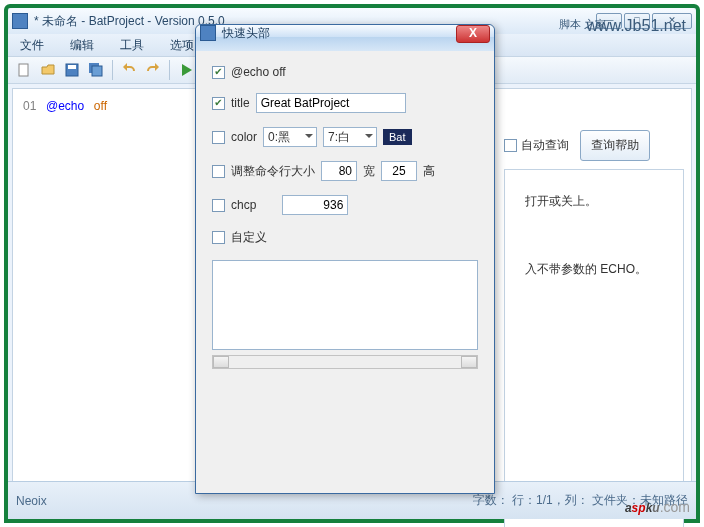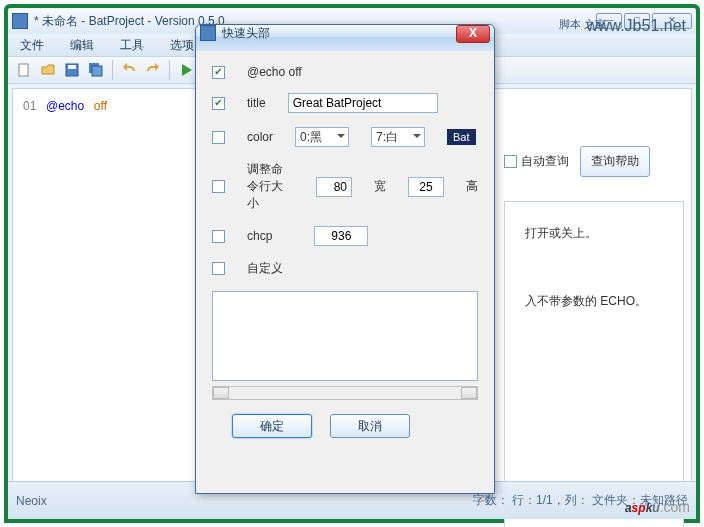--- a/index.html
+++ b/index.html
@@ -16,35 +16,35 @@
 .toolbar{height:28px;background:linear-gradient(#f5f9fd,#e1ebf6);display:flex;align-items:center;padding:0 6px;gap:4px;border-top:1px solid #c5d5e5;border-bottom:1px solid #c5d5e5}
 .tbtn{width:20px;height:20px;display:flex;align-items:center;justify-content:center}
 .tbtn svg{width:16px;height:16px}
 .tsep{width:1px;height:20px;background:#b5c8db;margin:0 2px}
 .content{position:absolute;left:4px;top:80px;right:4px;bottom:26px;background:#fff;border:1px solid #c3d3e3;display:flex}
 .editor{flex:1;padding:6px 10px;font-family:Consolas,monospace;font-size:16px}
 .editor .ln{color:#808080}
 .editor .at{color:#0000ff}
 .editor .kw{color:#0000ff}
 .editor .off{color:#cc6600}
-.rbtn{display:inline-block;padding:3px 10px;border:1px solid #8aa8c6;background:linear-gradient(#fdfeff,#e3edf7);border-radius:3px;margin:18px 0}
+.rbtn{display:inline-block;padding:3px 10px;border:1px solid #8aa8c6;background:linear-gradient(#fdfeff,#e3edf7);border-radius:3px;margin:2px 0}
 .statusbar{position:absolute;left:0;right:0;bottom:0;height:38px;background:linear-gradient(#e8f0f9,#d5e3f1);border-top:1px solid #b8cde2;display:flex;align-items:center;padding:0 8px;color:#4a6a8a;font-size:11px;justify-content:space-between}
 .watermark{position:absolute;right:14px;bottom:8px;font-size:28px;font-weight:bold;font-style:italic;font-family:Arial}
 .watermark .a{color:#3a3a3a}.watermark .s{color:#c00}.watermark .p{color:#c00}.watermark .k{color:#3a3a3a}.watermark .u{color:#6a6a6a}.watermark .com{font-size:14px;color:#999;font-style:normal;font-weight:normal}
 .url-right{position:absolute;right:10px;top:9px;color:#3a5a7a;font-size:16px}
 .url-label{position:absolute;right:90px;top:9px;color:#3a5a7a;font-size:11px}
 
 
 .dlg{position:absolute;left:195px;top:24px;width:300px;height:470px;border:1px solid #3a6aa0;border-radius:6px 6px 0 0;background:#f0f0f0;box-shadow:2px 2px 8px rgba(0,0,0,.3)}
 .dlg-title{height:26px;background:linear-gradient(#f7fbff 0%,#cfe2f6 45%,#b9d4ef 46%,#d7e7f7 100%);display:flex;align-items:flex-start;padding:0 4px;border-radius:6px 6px 0 0}
 .dlg-title .ticon{width:16px;height:16px;background:#4e82c1;border:1px solid #2a5a93;margin-right:6px}
 .dlg-title .ttxt{flex:1;color:#1a3a5a}
 .dlg-close{width:34px;height:18px;background:linear-gradient(#e88,#c33);border:1px solid #a22;border-radius:3px;color:#fff;text-align:center;line-height:14px;font-weight:bold}
 .dlg-body{padding:14px 16px 10px 16px}
-.row{display:flex;align-items:center;margin-bottom:14px;gap:22px;color:#333}
+.row{display:flex;align-items:center;margin-bottom:14px;gap:6px;color:#333}
 .chk{width:13px;height:13px;border:1px solid #7a99b8;background:#fff;display:inline-flex;align-items:center;justify-content:center;flex-shrink:0}
 .chk.on::after{content:"✔";color:#3a7a3a;font-size:10px;line-height:10px}
 .lbl{color:#333}
 .txt{border:1px solid #9ab4ce;background:#fff;height:20px;padding:0 4px;font-family:inherit}
 .sel{border:1px solid #9ab4ce;background:#fff;height:20px;min-width:54px;display:inline-flex;align-items:center;padding:0 14px 0 4px;position:relative}
 .sel::after{content:"";position:absolute;right:3px;top:6px;border:4px solid transparent;border-top-color:#555}
 .bat-badge{background:#1a2a5a;color:#fff;padding:2px 6px;font-size:11px}
 .txtarea{width:100%;height:90px;border:1px solid #9ab4ce;background:#fff;resize:none;overflow-y:scroll}
 .dlg-scroll{width:100%;height:14px;border:1px solid #c3c3c3;background:#efefef;margin-top:2px;position:relative}
 .dlg-scroll::before,.dlg-scroll::after{content:"";position:absolute;top:0;bottom:0;width:14px;background:linear-gradient(#f5f5f5,#ddd);border:1px solid #bbb}
@@ -172,30 +172,26 @@
       <span class="chk"></span>
       <span class="lbl">调整命令行大小</span>
       <input class="txt" style="width: 36px; text-align: right;" value="80">
       <span>宽</span>
       <input class="txt" style="width: 36px; text-align: center;" value="25">
       <span>高</span>
     </div>
     <div class="row">
       <span class="chk"></span>
       <span class="lbl">chcp</span>
-      <input class="txt" style="width: 54px; text-align: center; margin-left: 20px;" value="936">
+      <input class="txt" style="width: 66px; text-align: right; margin-left: 20px;" value="936">
     </div>
     <div class="row">
       <span class="chk"></span>
       <span class="lbl">自定义</span>
     </div>
     <textarea class="txtarea" style=""></textarea>
     <div class="dlg-scroll"></div>
-    <div class="dlg-btns">
-      <div class="dbtn primary">确定</div>
-      <div class="dbtn">取消</div>
-    </div>
   </div>
 </div>
 
 <div class="watermark">
   <span class="a">a</span><span class="s">s</span><span class="p">p</span><span class="k">k</span><span class="u">u</span><span class="com">.com</span>
 </div>
 
 </body></html>

